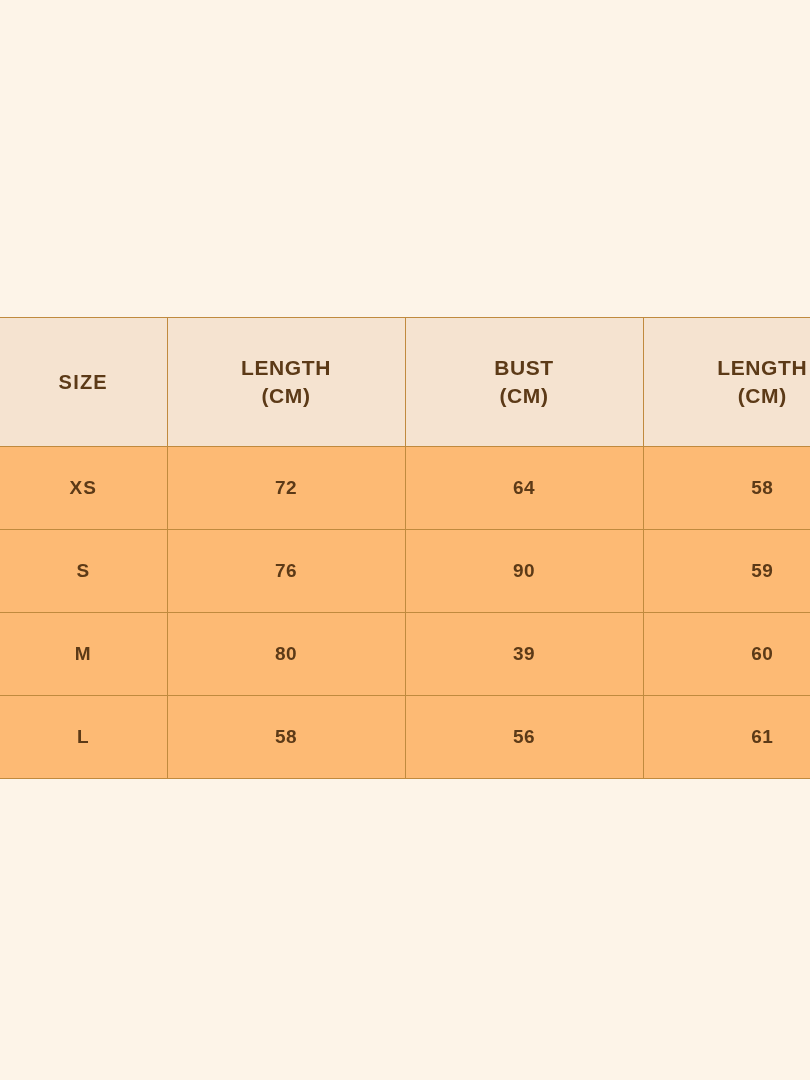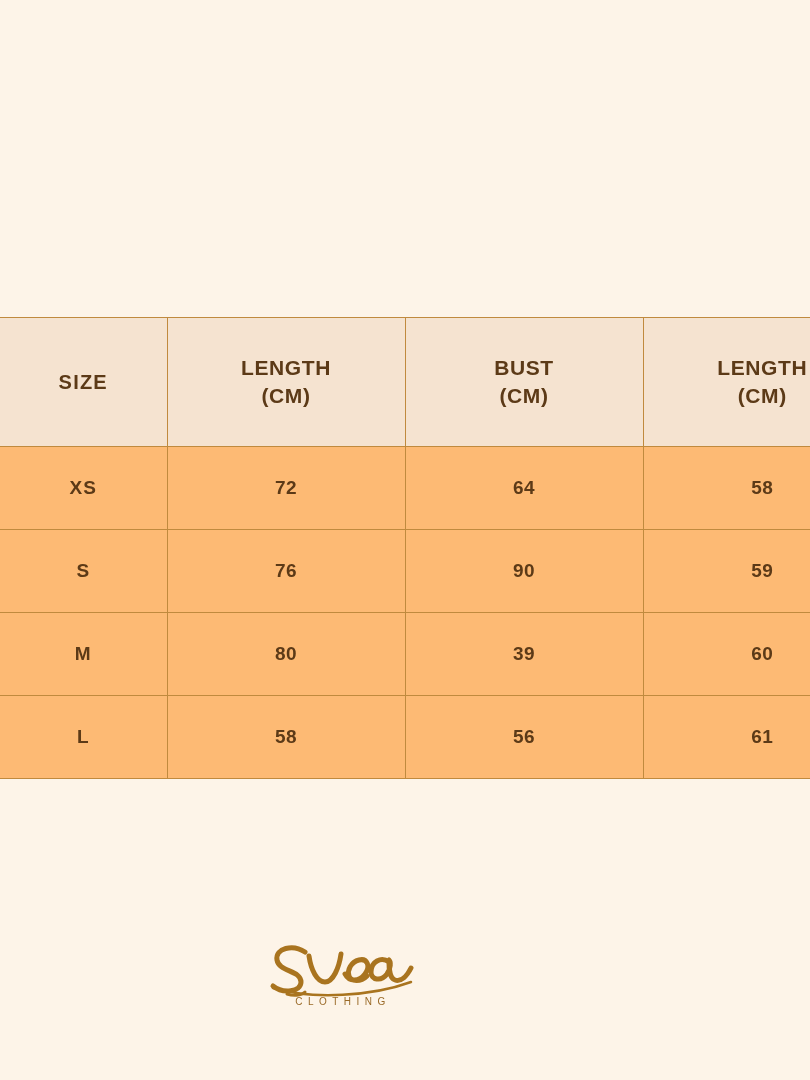--- a/index.html
+++ b/index.html
@@ -165,27 +165,14 @@
         <tr>
           <td class="cell-size">L</td>
           <td>58</td>
           <td>56</td>
           <td>61</td>
         </tr>
       </tbody>
     </table>
   </div>
 
-  <div class="brand">
-    <svg class="brand-mark" viewBox="0 0 180 70" aria-hidden="true">
-      <g fill="none" stroke="#a9741f" stroke-linecap="round" stroke-linejoin="round">
-        <path d="M52 22 C40 14, 22 18, 24 30 C26 42, 48 40, 48 52 C48 62, 30 64, 20 56" stroke-width="5"></path>
-        <path d="M34 64 C40 66, 48 66, 52 62" stroke-width="3"></path>
-        <path d="M56 26 C58 40, 64 52, 72 52 C80 52, 86 38, 88 24" stroke-width="5"></path>
-        <path d="M92 44 C96 52, 106 52, 112 44 C118 36, 114 28, 106 30 C98 32, 94 40, 96 46 C98 52, 108 52, 114 46" stroke-width="5"></path>
-        <path d="M136 32 C128 26, 118 32, 118 42 C118 50, 128 52, 134 44 C138 38, 138 32, 136 30 C136 38, 136 48, 142 50 C148 52, 154 46, 158 38" stroke-width="5"></path>
-        <path d="M20 58 C60 70, 120 66, 158 52" stroke-width="2.5"></path>
-      </g>
-    </svg>
-    <span class="brand-sub">CLOTHING</span>
-  </div>
 
 </div>
 
 </body></html>

